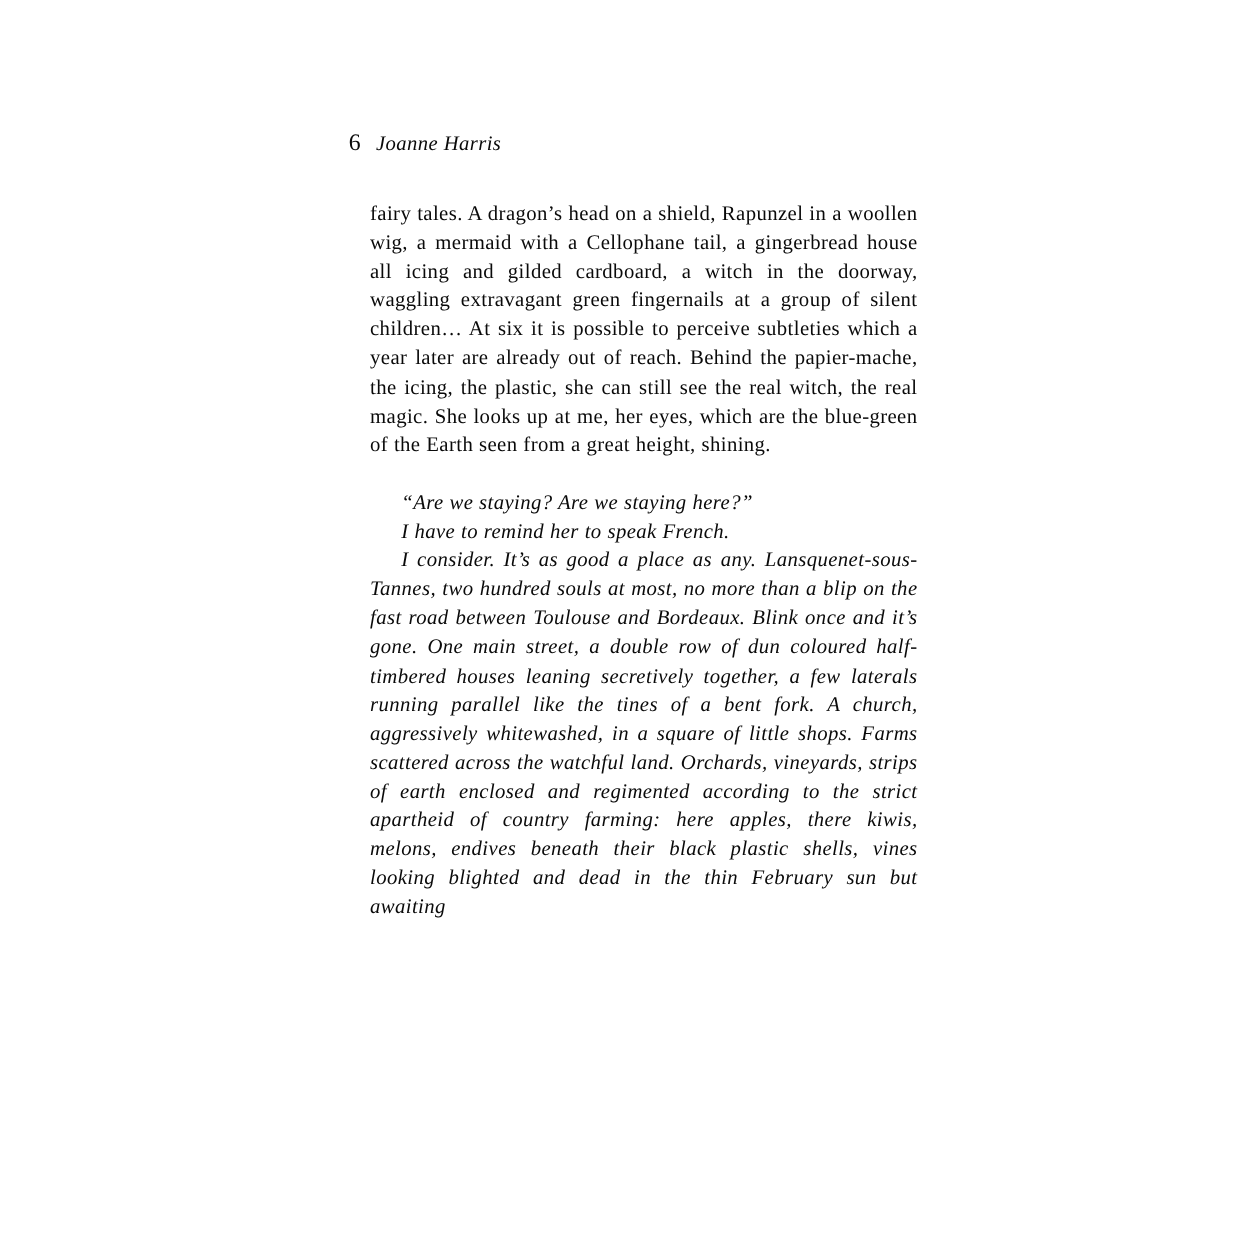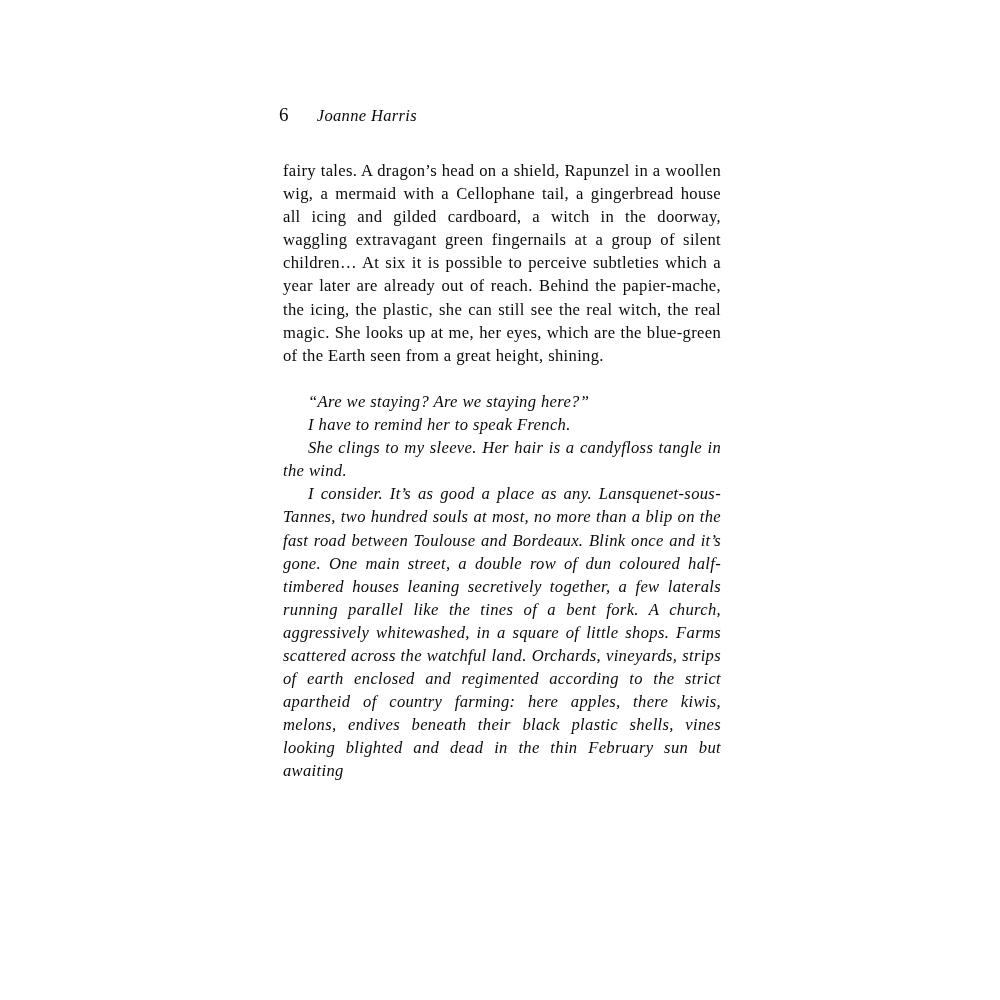--- a/index.html
+++ b/index.html
@@ -35,28 +35,28 @@
   #folio {
     font-size: 19px;
     font-style: normal;
     font-weight: 400;
     letter-spacing: 0.2px;
   }
   #head-author {
     font-size: 16.5px;
     font-style: italic;
     font-weight: 400;
-    margin-left: 28px;
+    margin-left: 12px;
     letter-spacing: 0.35px;
   }
 
   
   #textblock {
     position: absolute;
-    left: 283px;
+    left: 296px;
     top: 159px;
     width: 438px;
   }
 
   .para {
     margin: 0;
     font-size: 16.6px;
     line-height: 23.1px;
     text-align: justify;
     text-justify: inter-word;
@@ -85,19 +85,18 @@
 
   <div id="textblock">
 
     <p class="para flush">fairy tales. A dragon’s head on a shield, Rapunzel in a woollen wig, a mermaid with a Cellophane tail, a gingerbread house all icing and gilded cardboard, a witch in the doorway, waggling extravagant green fingernails at a group of silent children… At six it is possible to perceive subtleties which a year later are already out of reach. Behind the papier-mache, the icing, the plastic, she can still see the real witch, the real magic. She looks up at me, her eyes, which are the blue-green of the Earth seen from a great height, shining.</p>
 
     <p class="para indent gap-before">“Are we staying? Are we staying here?”</p>
 
     <p class="para indent">I have to remind her to speak French.</p>
 
 
-    <p class="para indent">She clings to my sleeve. Her hair is a candyfloss tangle in the wind.</p>
 
     <p class="para indent last-ragged">I consider. It’s as good a place as any. Lansquenet-sous-Tannes, two hundred souls at most, no more than a blip on the fast road between Toulouse and Bordeaux. Blink once and it’s gone. One main street, a double row of dun coloured half-timbered houses leaning secretively together, a few laterals running parallel like the tines of a bent fork. A church, aggressively whitewashed, in a square of little shops. Farms scattered across the watchful land. Orchards, vineyards, strips of earth enclosed and regimented according to the strict apartheid of country farming: here apples, there kiwis, melons, endives beneath their black plastic shells, vines looking blighted and dead in the thin February sun but awaiting</p>
 
   </div>
 
 </div>
 
 </body></html>

